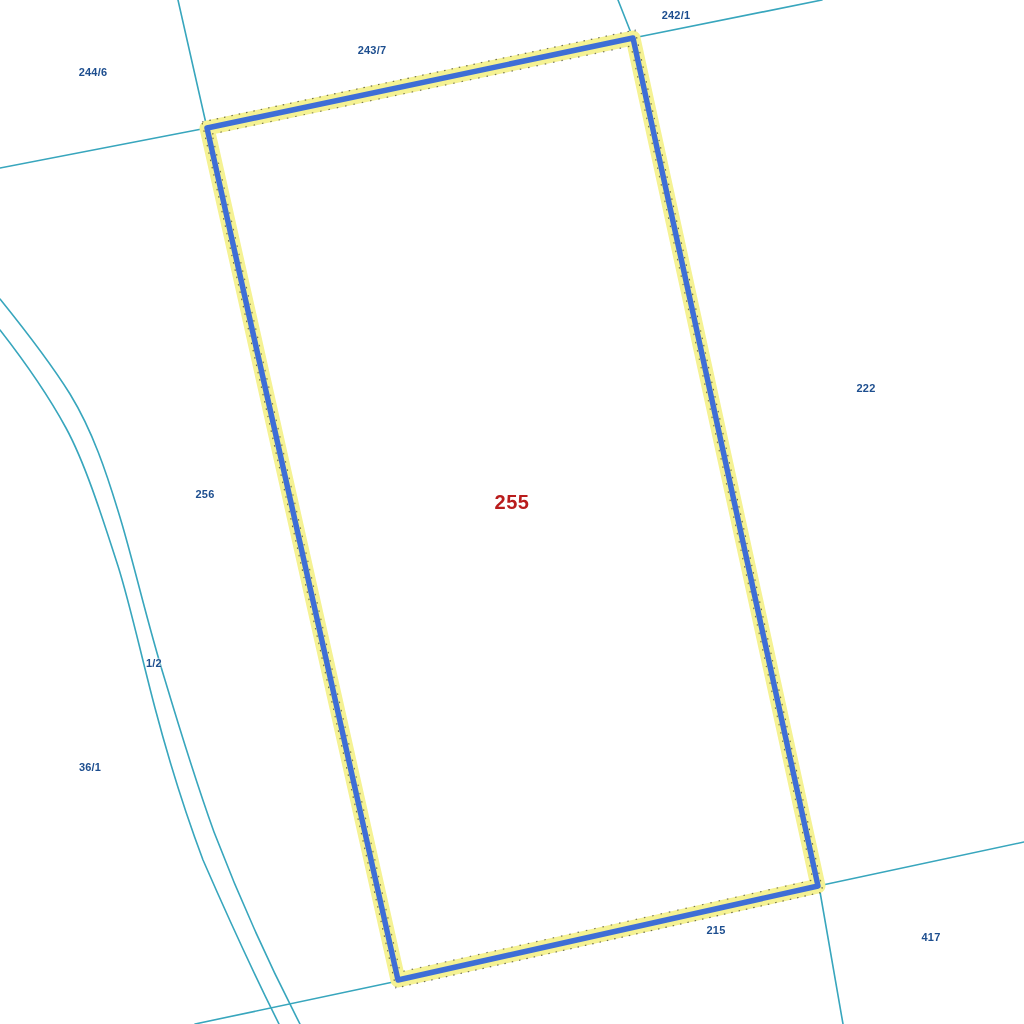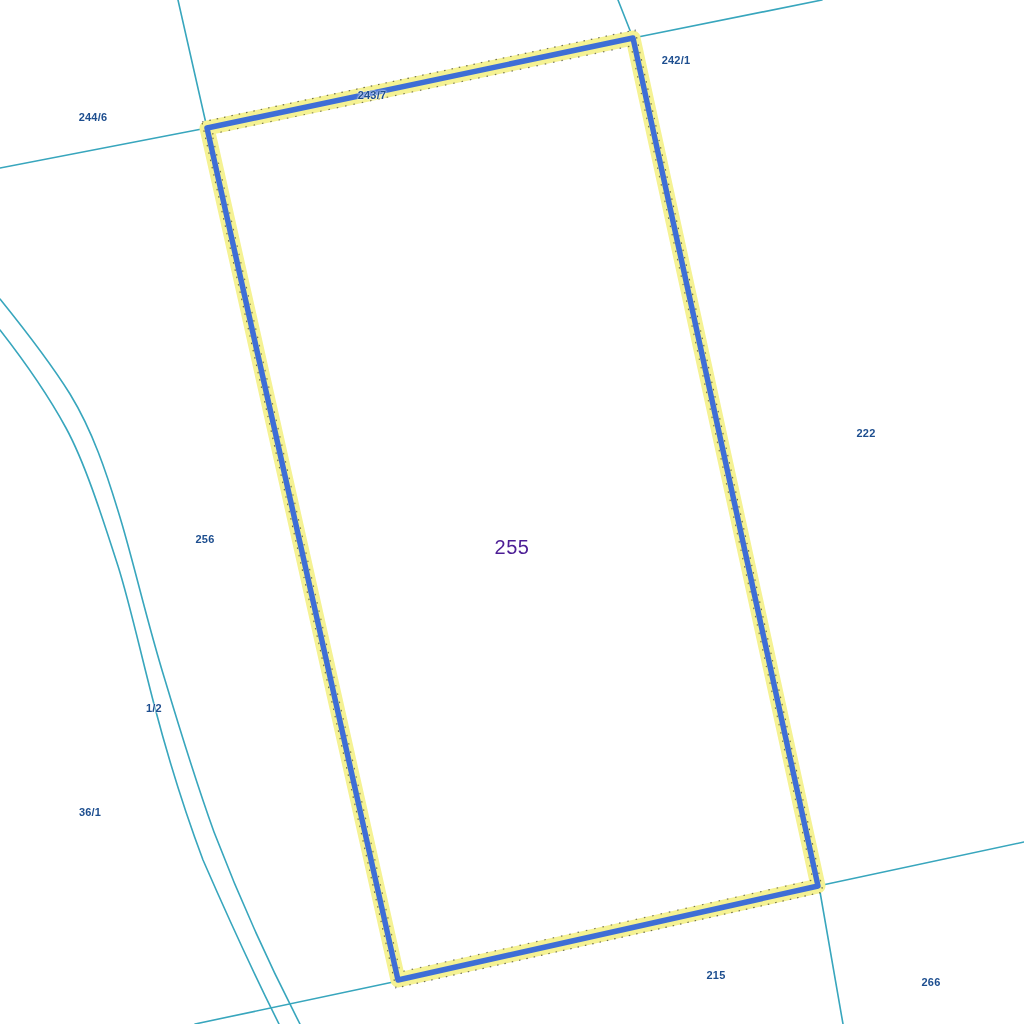--- a/index.html
+++ b/index.html
@@ -24,26 +24,25 @@
   .parcel-label {
     position: absolute;
     transform: translate(-50%, -50%);
     font-size: 11px;
     font-weight: bold;
     color: #1d4e8f;
     letter-spacing: 0.2px;
     white-space: nowrap;
     text-shadow: 0 0 2px #ffffff, 0 0 2px #ffffff;
     user-select: none;
-    margin-top: 45px;
   }
   .parcel-label.selected {
     font-size: 20px;
-    font-weight: 400;
-    color: #4c1d95;
+    font-weight: 700;
+    color: #b91c1c;
     letter-spacing: 0.5px;
   }
 </style>
 </head>
 <body>
 
 <div class="viewport">
 
   <svg width="1024" height="1024" viewBox="0 0 1024 1024">
 
@@ -80,17 +79,17 @@
   </svg>
 
   <div class="parcel-label" style="left:93px;  top:72px;text-align:center;">244/6</div>
   <div class="parcel-label" style="left:372px; top:50px;">243/7</div>
   <div class="parcel-label" style="left:676px; top:15px;">242/1</div>
   <div class="parcel-label" style="left:866px; top:388px;">222</div>
   <div class="parcel-label" style="left:205px; top:494px;">256</div>
   <div class="parcel-label" style="left:154px; top:663px;">1/2</div>
   <div class="parcel-label" style="left:90px;  top:767px;">36/1</div>
   <div class="parcel-label" style="left:716px; top:930px;">215</div>
-  <div class="parcel-label" style="left:931px; top:937px;">266</div>
+  <div class="parcel-label" style="left:931px; top:937px;">417</div>
 
   <div class="parcel-label selected" style="left:512px; top:502px;">255</div>
 
 </div>
 
 </body></html>

